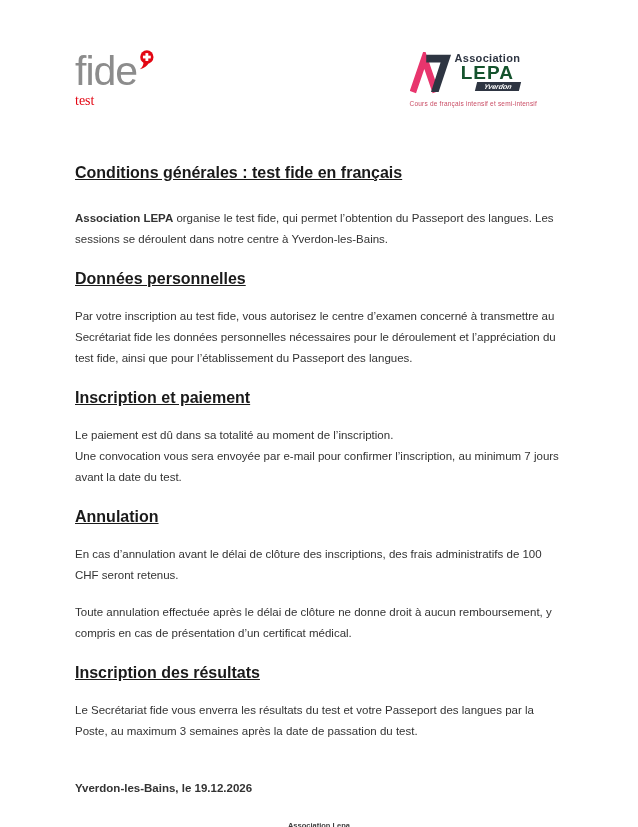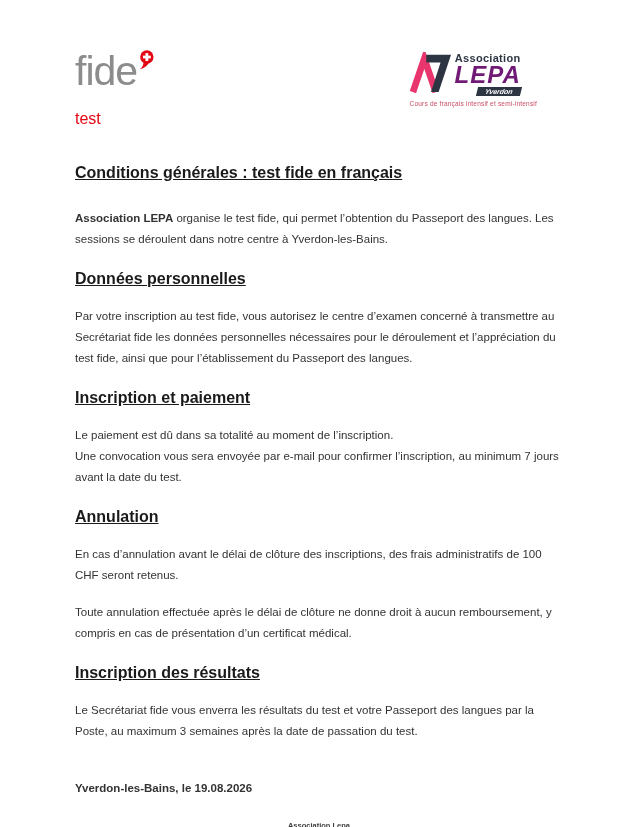--- a/index.html
+++ b/index.html
@@ -15,28 +15,28 @@
   
   .header { display: flex; justify-content: space-between; align-items: flex-start; height: 72px; }
 
   .fide-logo { line-height: 1; }
   .fide-word-row { display: flex; align-items: flex-start; }
   .fide-word {
     font-size: 41px; color: #8c8c8c; font-weight: 400;
     letter-spacing: -1px; line-height: 0.95;
   }
   .fide-mark { margin-left: 2px; margin-top: -2px; }
-  .fide-sub { font-size: 16px; color: #e30613; margin-top: 20px; }
+  .fide-sub { font-size: 14px; color: #e30613; margin-top: 3px; font-family: Liberation Serif, serif; }
 
   .lepa-logo { margin-right: 26px; text-align: left; }
   .lepa-top { display: flex; align-items: flex-start; }
   .lepa-mark { flex: 0 0 auto; margin-right: 3px; }
   .lepa-texts { display: flex; flex-direction: column; align-items: center; }
   .lepa-association { font-size: 11px; font-weight: bold; color: #2e3542; letter-spacing: 0.3px; }
-  .lepa-word { font-size: 24px; font-weight: bold; color: #701a75; line-height: 0.9; letter-spacing: 1px; font-style: italic; }
+  .lepa-word { font-size: 19px; font-weight: bold; color: #14532d; line-height: 0.9; letter-spacing: 1px; }
   .lepa-badge {
     display: inline-block; background: #2e3542; color: #ffffff;
     font-size: 7px; font-weight: bold; font-style: italic;
     padding: 1px 8px 1px 8px; transform: skewX(-14deg);
     margin-top: 1px; align-self: flex-end;
   }
   .lepa-tagline { font-size: 6.5px; color: #c94b63; margin-top: 2px; text-align: center; letter-spacing: 0.2px; }
 
   
   .title {
@@ -123,21 +123,21 @@
       <div class="sec-heading">Annulation</div>
       <p>En cas d’annulation avant le délai de clôture des inscriptions, des frais administratifs de 100 CHF seront retenus.</p>
       <p>Toute annulation effectuée après le délai de clôture ne donne droit à aucun remboursement, y compris en cas de présentation d’un certificat médical.</p>
     </div>
 
     <div>
       <div class="sec-heading">Inscription des résultats</div>
       <p>Le Secrétariat fide vous enverra les résultats du test et votre Passeport des langues par la Poste, au maximum 3 semaines après la date de passation du test.</p>
     </div>
 
-    <div class="date-line">Yverdon-les-Bains, le 19.08.2026</div>
+    <div class="date-line">Yverdon-les-Bains, le 19.12.2026</div>
   </div>
 
   <div class="footer">
     <div class="footer-org">Association Lepa</div>
 
   </div>
 
 </div>
 
 </body></html>

